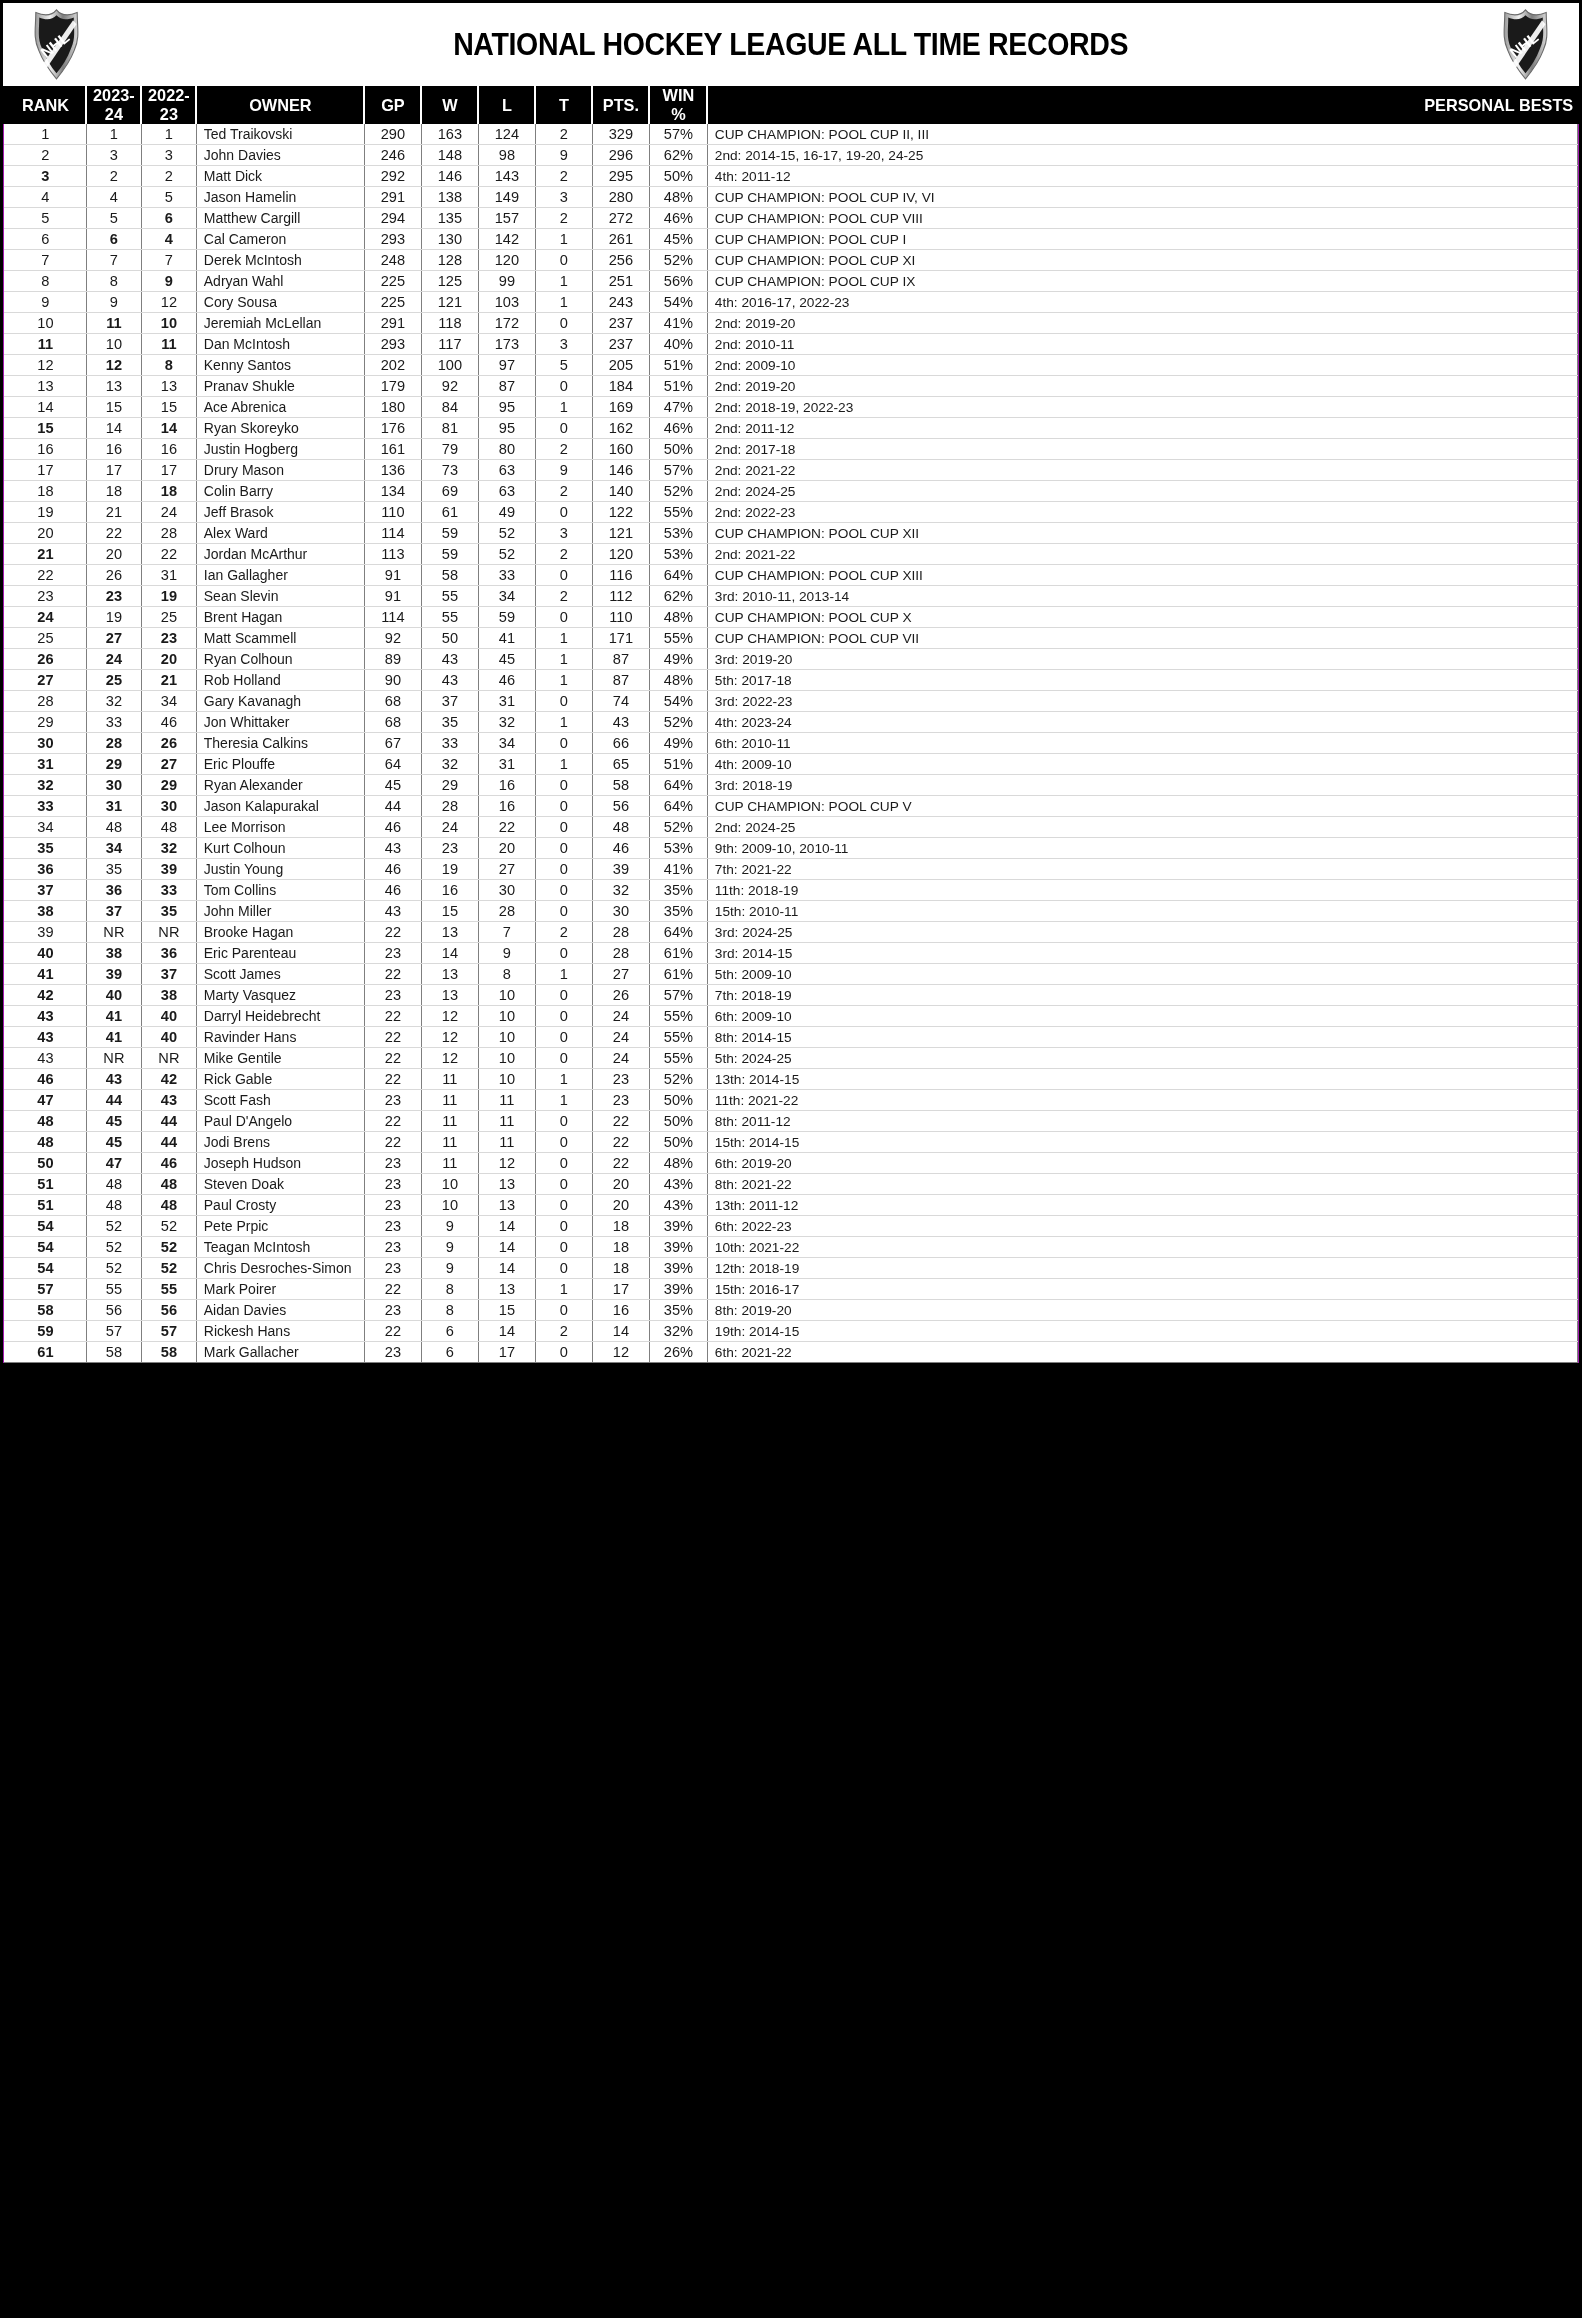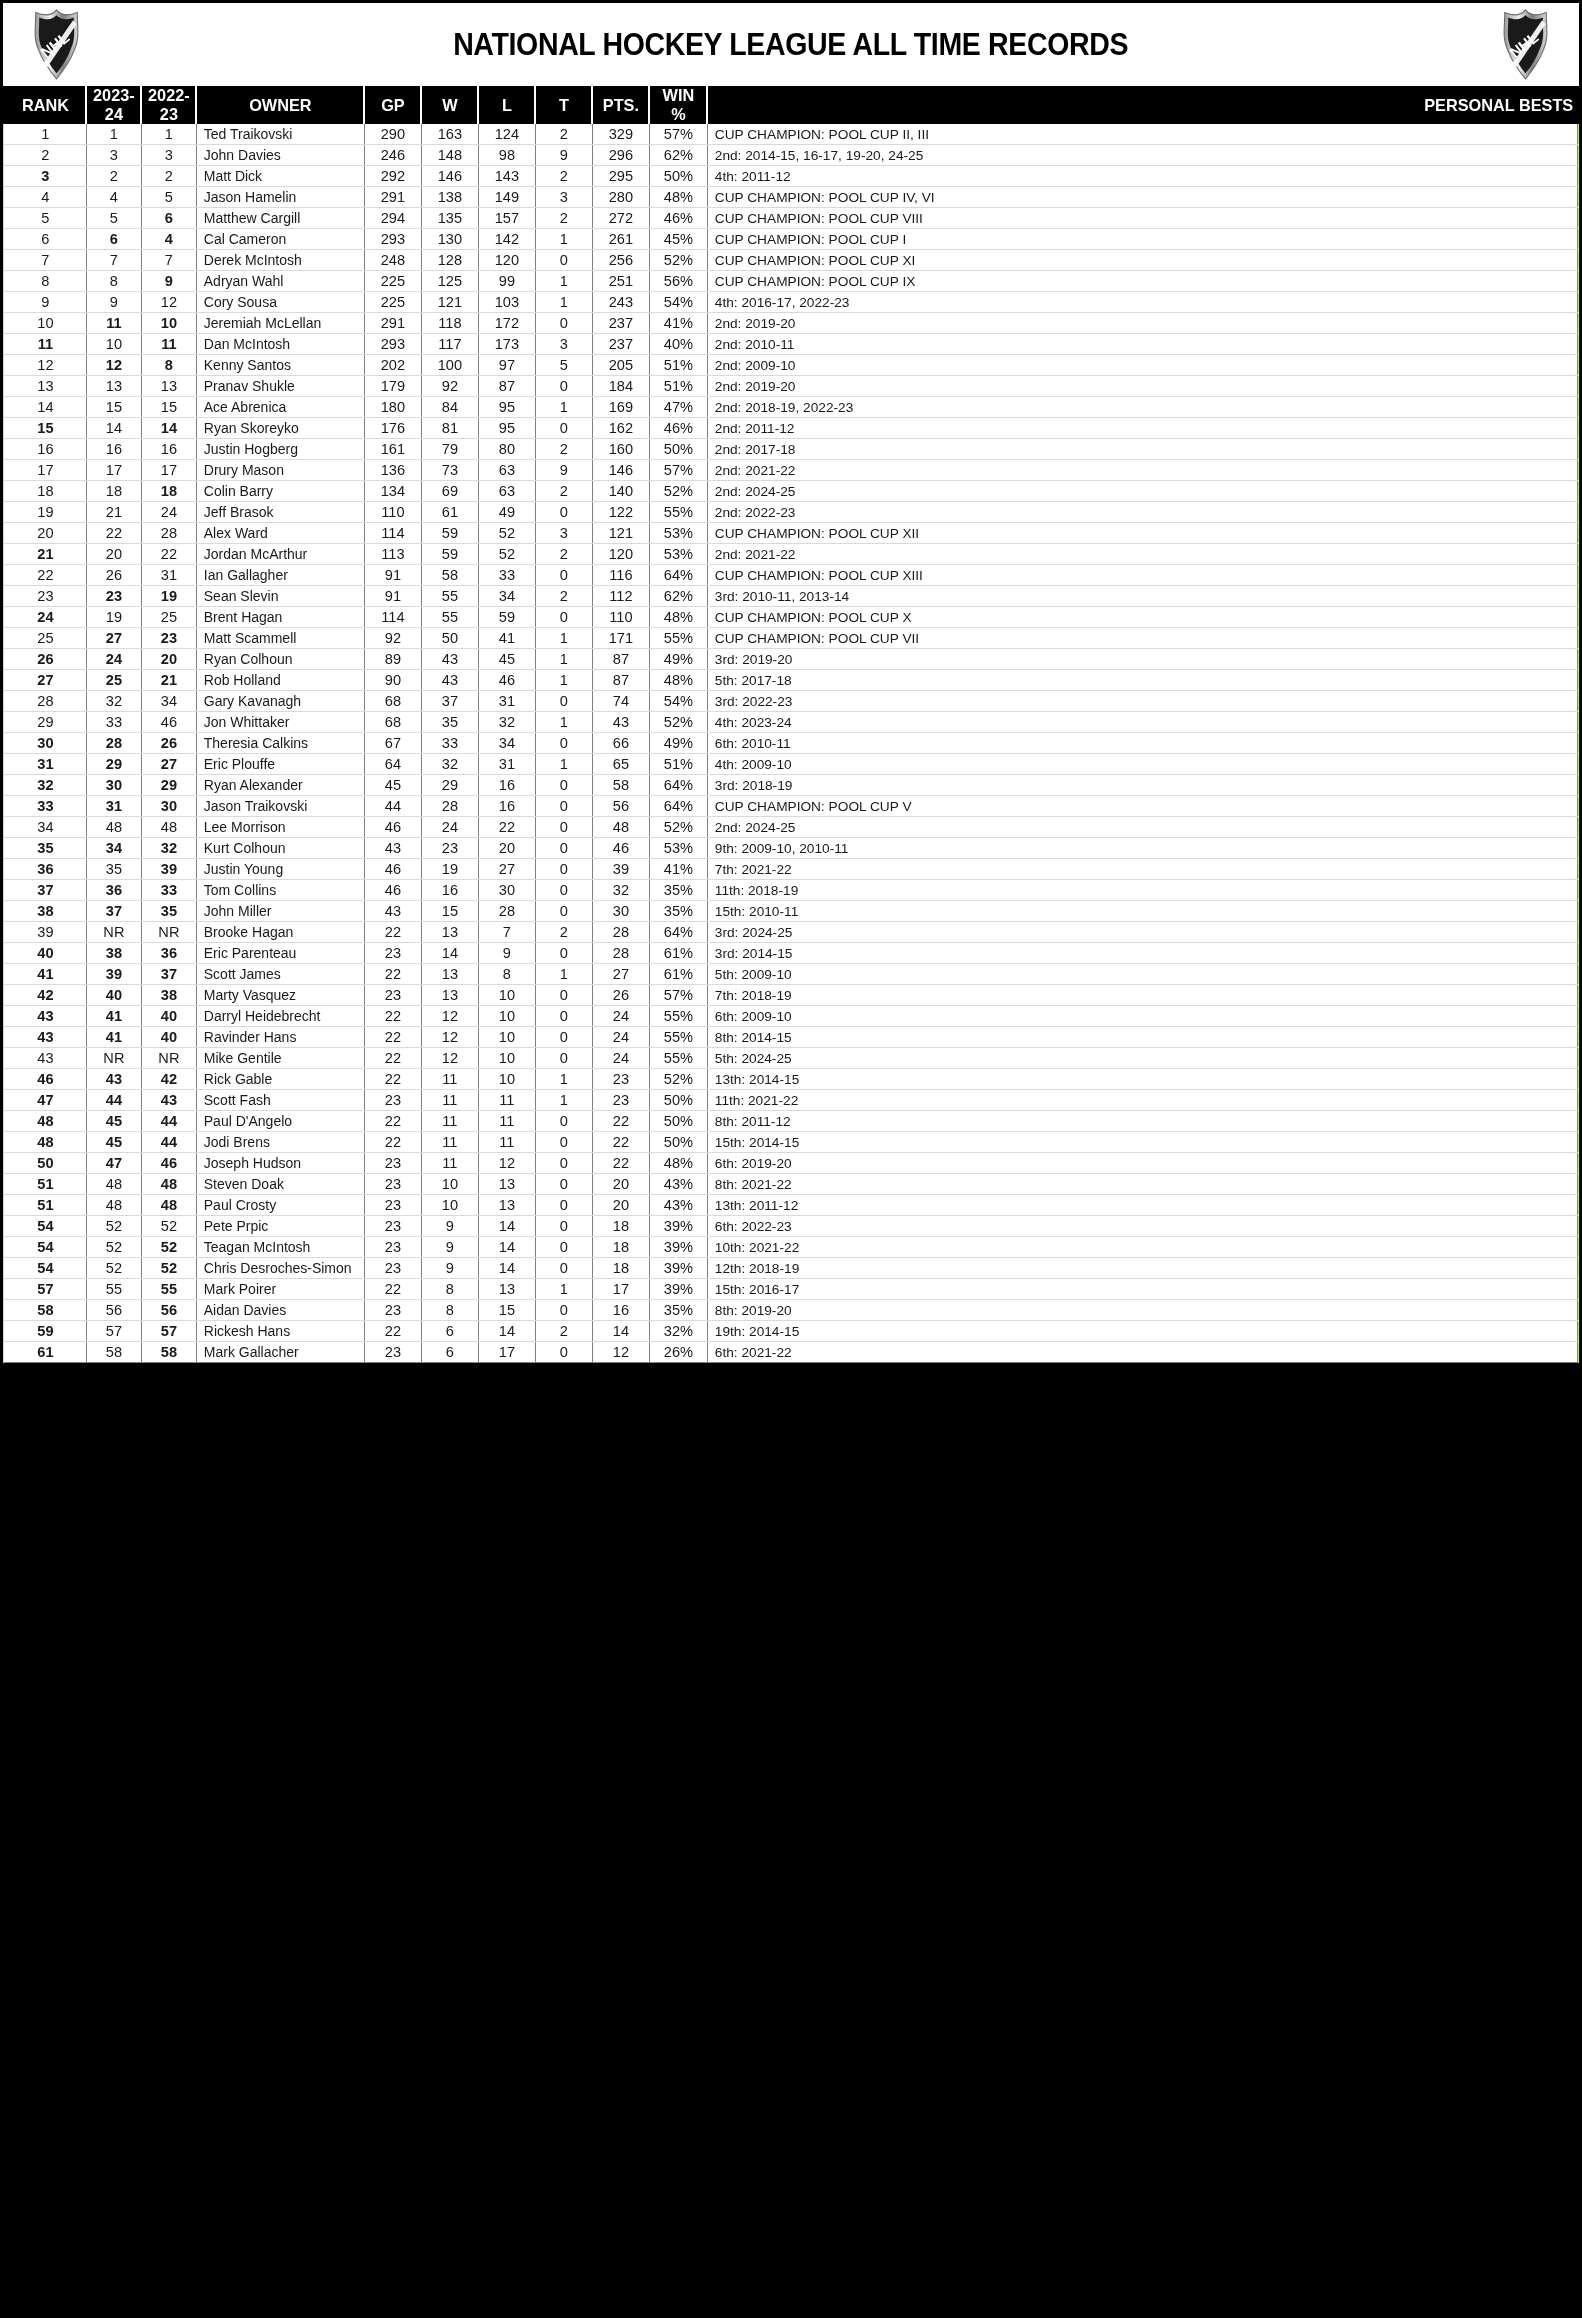--- a/index.html
+++ b/index.html
@@ -47,21 +47,21 @@
   
   .table-wrap{
     margin:0 3.4px;
     background:#000000;
     padding:0 0 5.1px 0;
   }
   table.records{
     border-collapse:collapse;
     width:100%;
     table-layout:fixed;
-    background:#bef264;
+    background:#a21caf;
   }
   table.records th{
     background:#000000;
     color:#ffffff;
     font-size:16.3px;
     font-weight:bold;
     height:27.5px;
     padding:0 3.4px;
     border-left:2.6px solid #ffffff;
     border-right:2.6px solid #ffffff;
@@ -592,21 +592,21 @@
             <td class="">16</td>
             <td class="">0</td>
             <td class="">58</td>
             <td class="">64%</td>
             <td class="c-best">3rd:  2018-19</td>
           </tr>
           <tr>
             <td class="c-rank red">33</td>
             <td class=" red">31</td>
             <td class=" red">30</td>
-            <td class="c-owner">Jason Traikovski</td>
+            <td class="c-owner">Jason Kalapurakal</td>
             <td class="">44</td>
             <td class="">28</td>
             <td class="">16</td>
             <td class="">0</td>
             <td class="">56</td>
             <td class="">64%</td>
             <td class="c-best bold">CUP CHAMPION:  POOL CUP V</td>
           </tr>
           <tr>
             <td class="c-rank bold">34</td>

